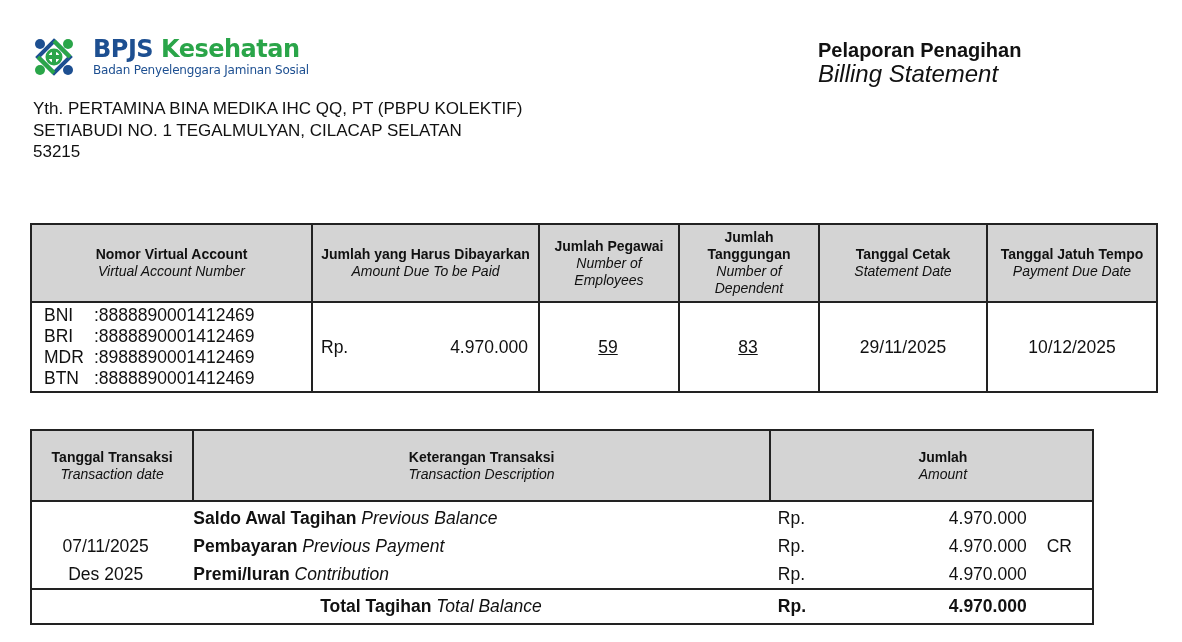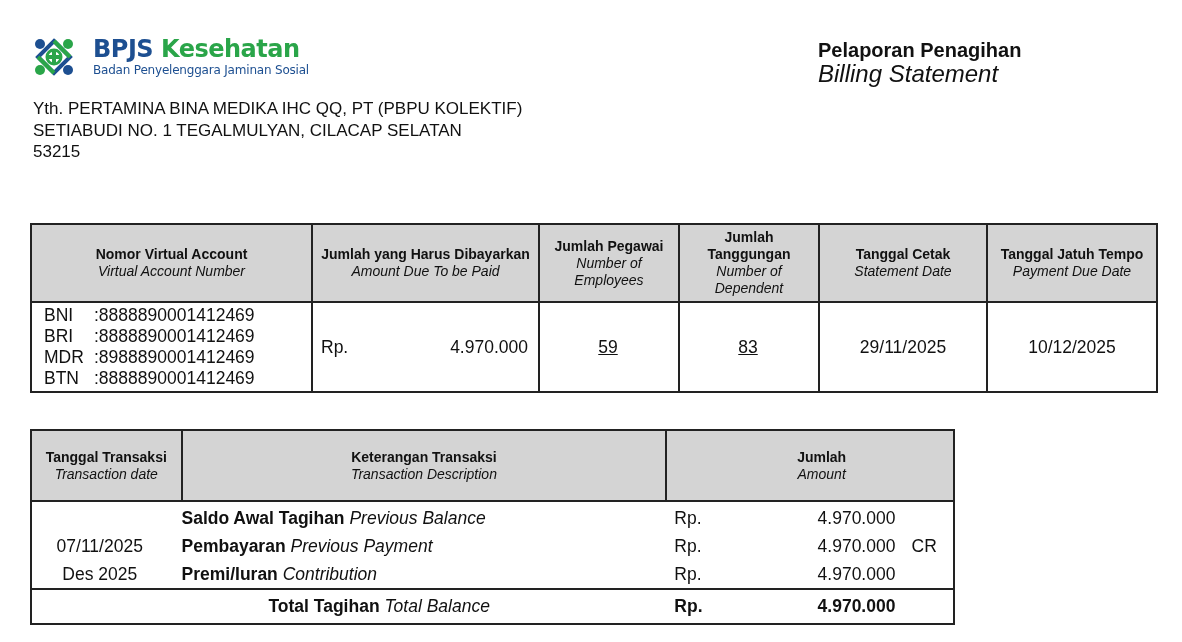--- a/index.html
+++ b/index.html
@@ -27,21 +27,21 @@
   .t-summary th { background: #d4d4d4; font-size: 14px; font-weight: bold; line-height: 17px; height: 76px; padding: 0 4px; text-align: center; vertical-align: middle; }
   .t-summary th i { font-weight: normal; font-style: italic; }
   .t-summary td { height: 88px; font-size: 17.5px; vertical-align: middle; padding: 0 6px; }
   .va { font-size: 17.5px; line-height: 21px; padding: 0 12px !important; }
   .va-row { display: flex; }
   .va-bank { width: 50px; }
   .amt { display: flex; justify-content: space-between; padding: 0 6px; }
   .num-r { text-align: center; padding-right: 8px !important; text-decoration: underline; }
   .ctr { text-align: center; }
 
-  .t-trans { left: 30px; top: 429px; width: 925px; border: 2px solid #222; }
+  .t-trans { left: 30px; top: 429px; width: 1064px; border: 2px solid #222; }
   .t-trans th { background: #d4d4d4; font-size: 14px; font-weight: bold; line-height: 17px; height: 67px; text-align: center; vertical-align: middle; border-right: 2px solid #222; border-bottom: 2px solid #222; }
   .t-trans th:last-child { border-right: none; padding-left: 24px; }
   .t-trans th i { font-weight: normal; }
   .t-trans td { font-size: 17.5px; height: 28px; padding: 0; vertical-align: middle; }
   .t-trans tr.first td { padding-top: 2px; }
   .t-trans tr.total td { border-top: 2px solid #222; height: 33px; font-weight: bold; }
   .date-cell { text-align: center; padding-right: 14px !important; }
   .desc b { font-weight: bold; }
   .desc i { font-weight: normal; font-style: italic; }
   .rp { padding-left: 8px !important; }

